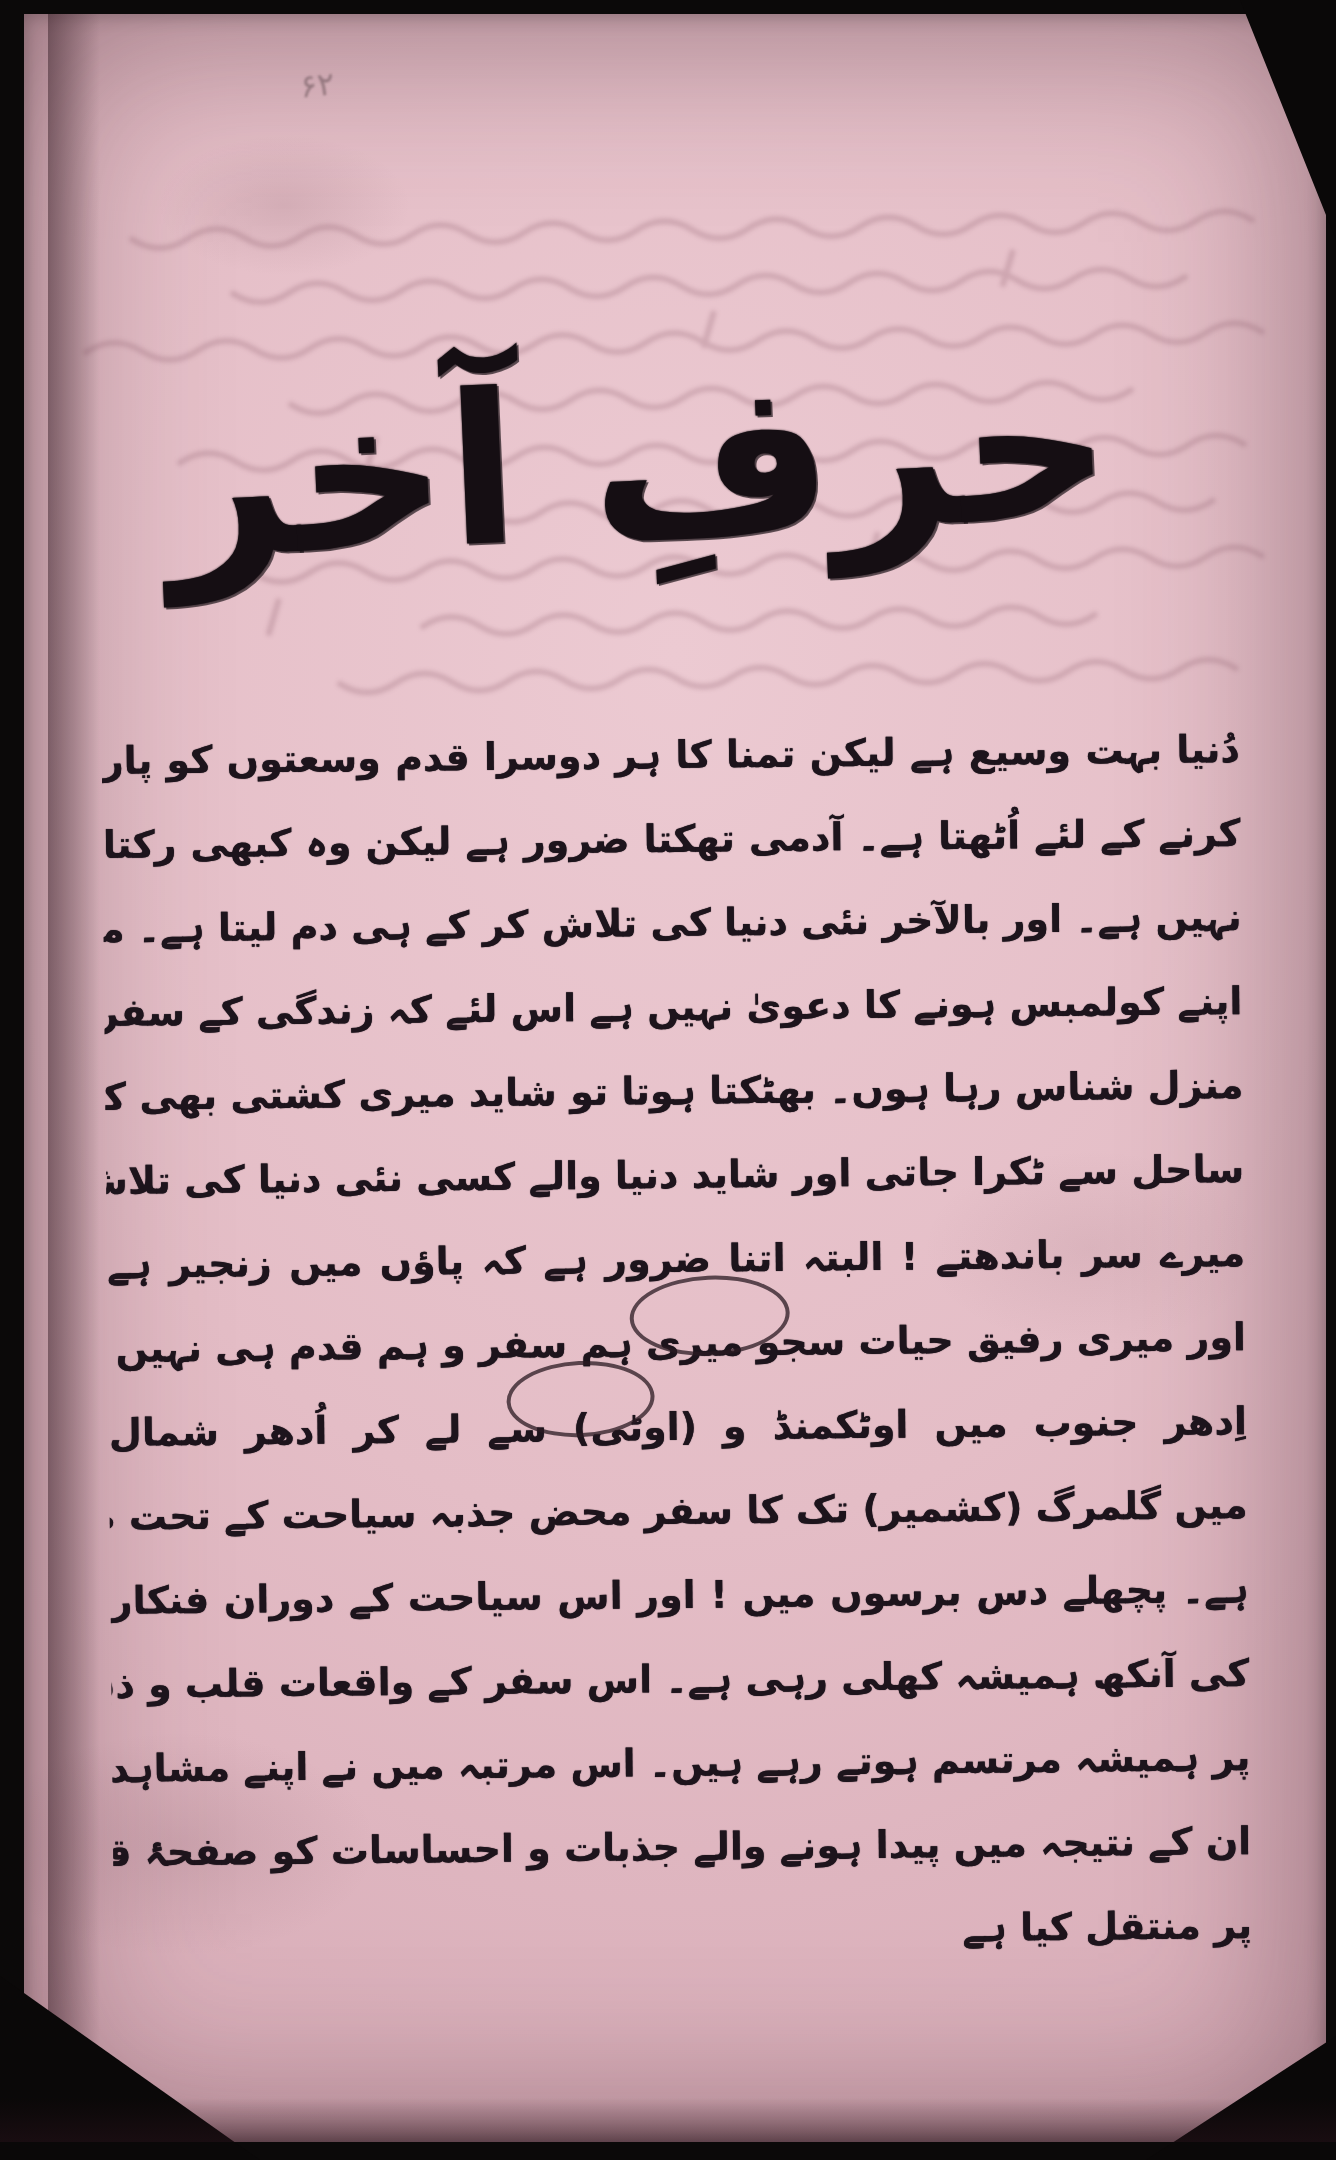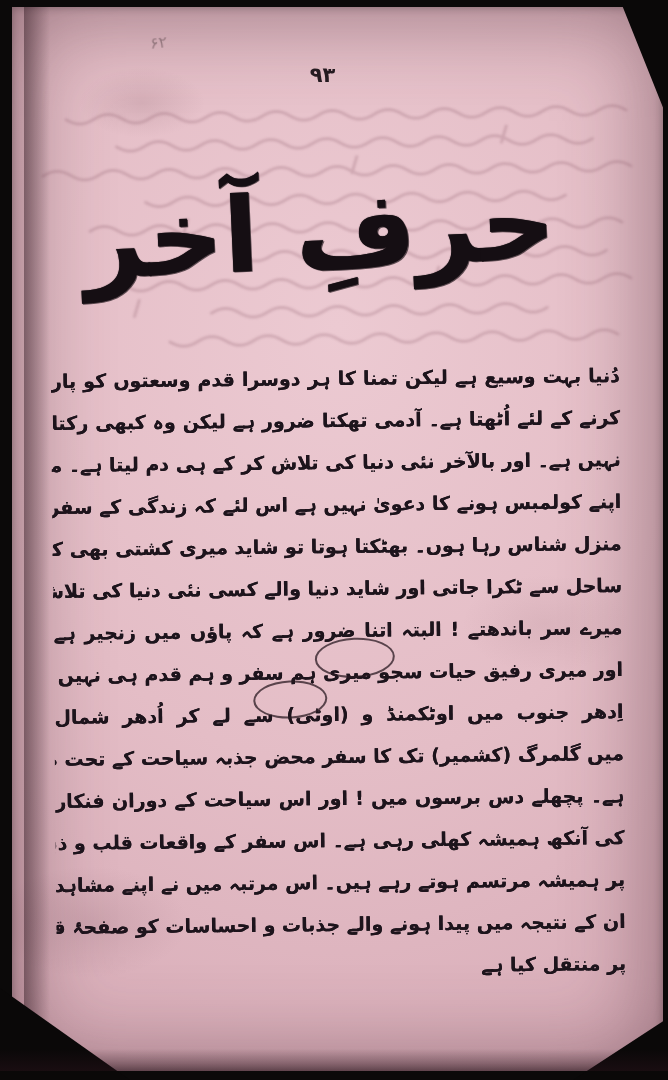--- a/index.html
+++ b/index.html
@@ -107,21 +107,20 @@
           <path d="M28 184 q14 -9 28 0 t28 0 t28 0 t28 0 t28 0 t28 0 t28 0 t28 0 t28 0 t28 0 t28 0 t28 0 t28 0 t28 0 t28 0 t28 0 t28 0 t28 0"></path>
           <path d="M112 212 q14 9 28 0 t28 0 t28 0 t28 0 t28 0 t28 0 t28 0 t28 0 t28 0 t28 0 t28 0 t28 0"></path>
           <path d="M42 240 q14 -9 28 0 t28 0 t28 0 t28 0 t28 0 t28 0 t28 0 t28 0 t28 0 t28 0 t28 0 t28 0 t28 0 t28 0 t28 0 t28 0"></path>
           <path d="M150 30 l5 16 M300 58 l5 16 M470 118 l5 16 M220 170 l5 16 M520 198 l5 16"></path>
         </g>
       </svg>
     </div>
 
     <div class="faint-mark">۶۲</div>
 
-    <div class="page-number">۹۳</div>
 
     <h1 class="title">حرفِ آخر</h1>
 
     <div class="body" dir="rtl">
       <div class="line">دُنیا بہت وسیع ہے لیکن تمنا کا ہر دوسرا قدم وسعتوں کو پار</div>
       <div class="line">کرنے کے لئے اُٹھتا ہے۔ آدمی تھکتا ضرور ہے لیکن وہ کبھی رکتا</div>
       <div class="line">نہیں ہے۔ اور بالآخر نئی دنیا کی تلاش کر کے ہی دم لیتا ہے۔ مجھے</div>
       <div class="line">اپنے کولمبس ہونے کا دعویٰ نہیں ہے اس لئے کہ زندگی کے سفر میں ہمیشہ</div>
       <div class="line">منزل شناس رہا ہوں۔ بھٹکتا ہوتا تو شاید میری کشتی بھی کسی اجنبی</div>
       <div class="line">ساحل سے ٹکرا جاتی اور شاید دنیا والے کسی نئی دنیا کی تلاش کا سہرا</div>

